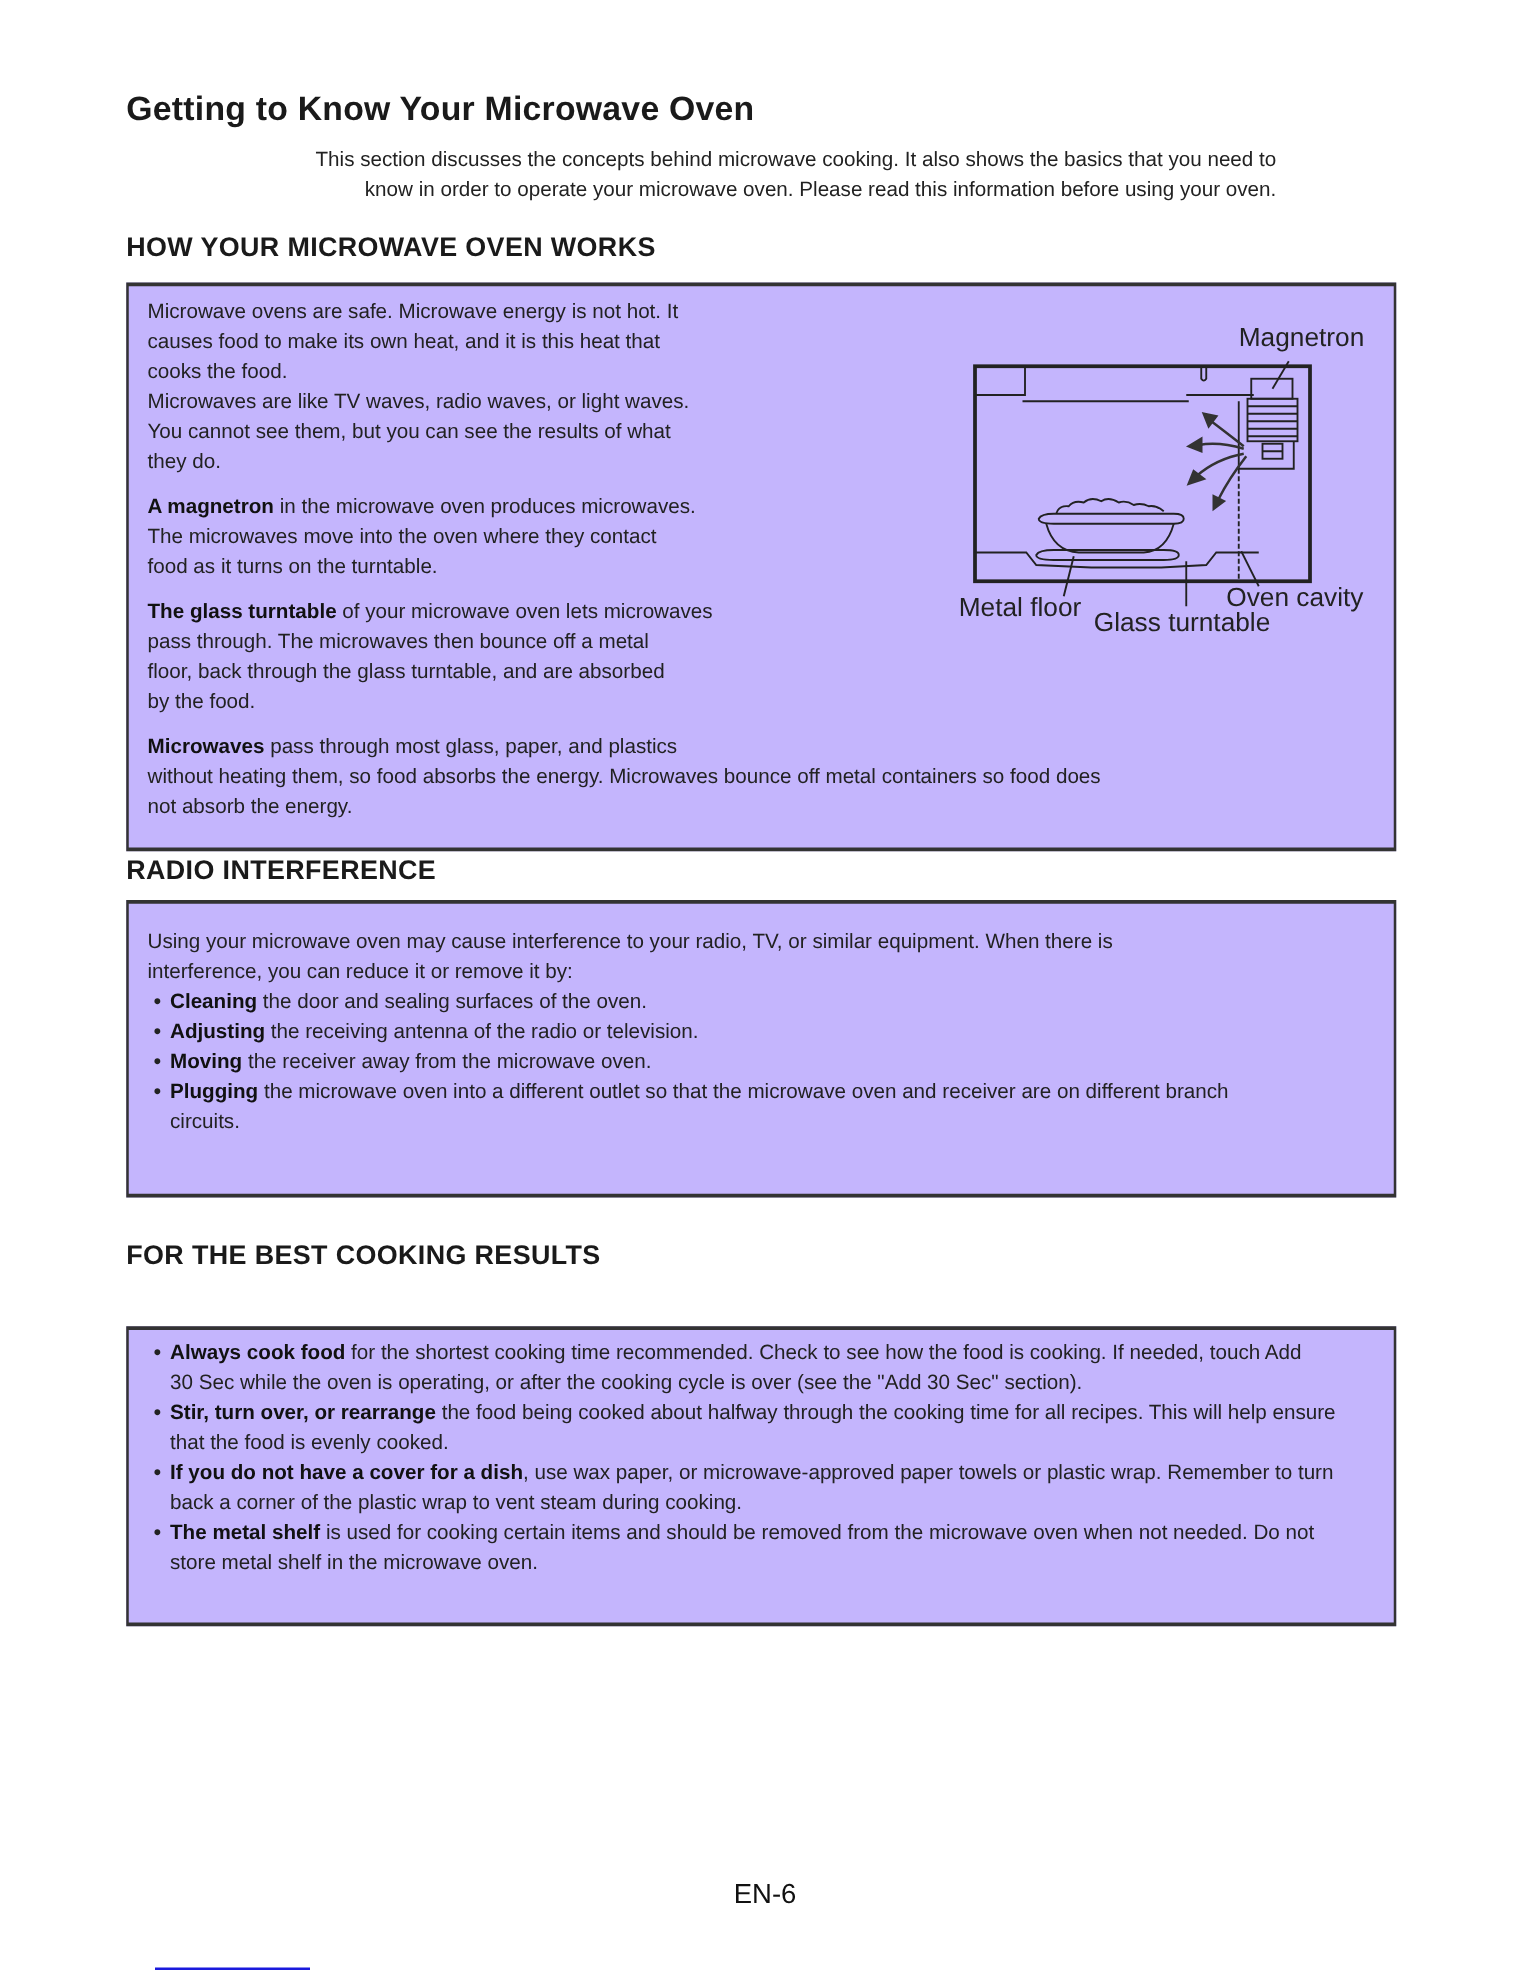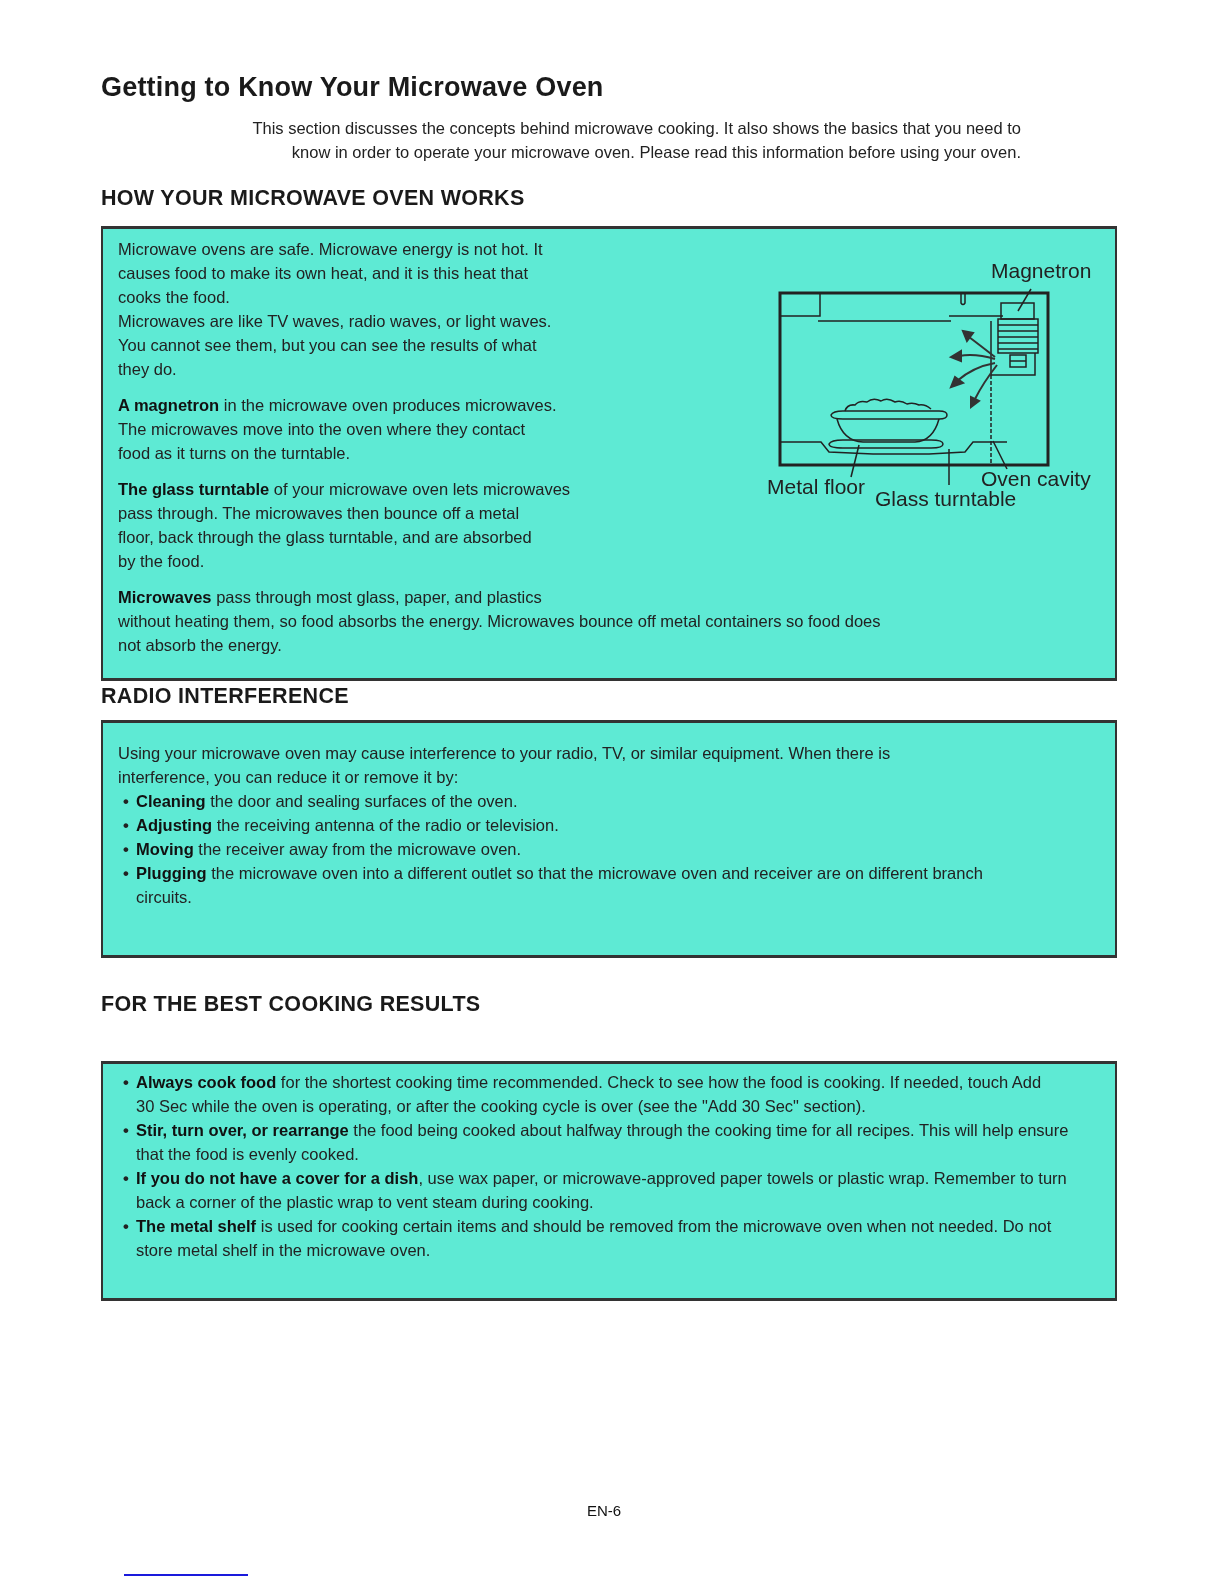--- a/index.html
+++ b/index.html
@@ -18,36 +18,36 @@
 
   .section-heading {
     position: absolute; left: 101px;
     font-size: 21.5px; font-weight: bold; letter-spacing: 0.3px; color: #1a1a1a;
   }
 
   .box {
     position: absolute; left: 101px; width: 1016px;
     border: 2px solid #333;
     border-top-width: 3px; border-bottom-width: 3px;
-    background: #5eead4;
+    background: #c4b5fd;
     padding-left: 36px;
   }
 
   .body-text { font-size: 16.5px; line-height: 24px; color: #222; }
   .body-text b { font-weight: bold; color: #111; }
   .para { position: absolute; left: 15px; }
   .bullet-list { list-style: none; }
   .bullet-list li { padding-left: 18px; text-indent: -13px; }
   .bullet-list li::before { content: "\2022"; display: inline-block; width: 13px; text-indent: 0; font-weight: bold; }
 
   .diagram { position: absolute; left: 660px; top: 30px; width: 330px; height: 260px; }
   .diagram-label { position: absolute; font-size: 21px; color: #222; white-space: nowrap; }
 
   .page-number {
-    position: absolute; left: 587px; top: 1502px; font-size: 15px; color: #111; text-align: right;
+    position: absolute; left: 587px; top: 1502px; font-size: 22px; color: #111; text-align: right;
   }
   .bottom-link-line {
     position: absolute; left: 124px; top: 1574px; width: 124px; height: 2px; background: #1a1adc;
   }
 </style>
 </head>
 <body>
 
 <h1 class="page-title">Getting to Know Your Microwave Oven</h1>
 <div class="intro">

